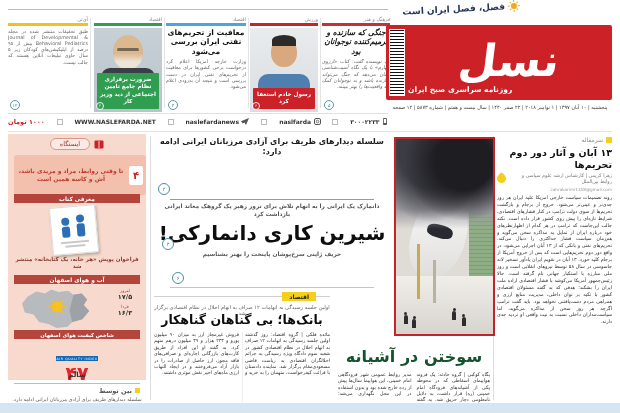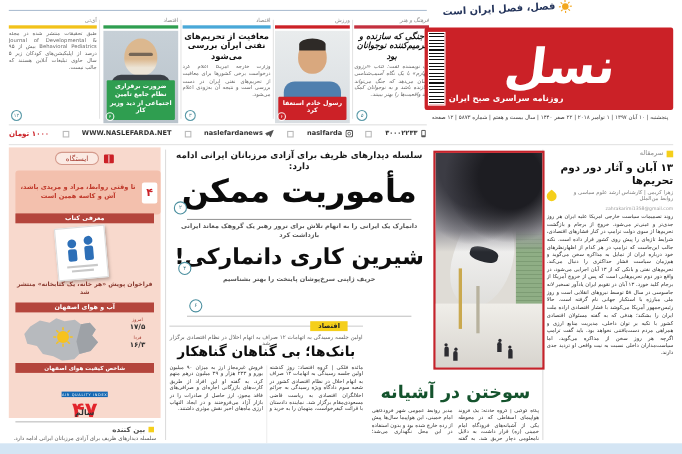--- a/index.html
+++ b/index.html
@@ -249,21 +249,20 @@
     </div>
     <div class="sep"></div>
     <div class="ib ib-price">۱۰۰۰ تومان</div>
   </div>
 
   <div class="abs header-rule"></div>
   <div class="abs v-rule" style="left:150px;"></div>
   <div class="abs v-rule" style="left:493px;"></div>
 
   <div class="abs kicker">سلسله دیدارهای ظریف برای آزادی مرزبانان ایرانی ادامه دارد:</div>
-  <div class="abs h1">مأموریت ممکن</div>
   <div class="abs pg-circle" style="left:158px;top:183px;">۲</div>
   <div class="abs hr-a"></div>
 
   <div class="abs deck" style="top:203px;">دانمارک یک ایرانی را به اتهام تلاش برای ترور رهبر یک گروهک معاند ایرانی بازداشت کرد</div>
   <div class="abs h2">شیرین کاری دانمارکی!</div>
   <div class="abs pg-circle" style="left:162px;top:238px;">۴</div>
 
   <div class="abs deck" style="top:251px;">حریف ژاپنی سرخ‌پوشان پایتخت را بهتر بشناسیم</div>
   <div class="abs pg-circle" style="left:172px;top:272px;">۶</div>
   <div class="abs hr-b"></div>
@@ -364,18 +363,18 @@
   </div>
 
   <div class="abs sb-bar" style="top:330px;font-size:5.2px;">شاخص کیفیت هوای اصفهان</div>
   <div class="abs aqi-sub">AIR QUALITY INDEX</div>
   <div class="abs aqi-value">۴۷</div>
   <div class="abs aqi-status">سالم</div>
 
   <div class="abs sb-divider"></div>
   <div class="abs intl-head">
     <div class="intl-sq"></div>
-    <div class="intl-label">بین کننده</div>
+    <div class="intl-label">بین توسط</div>
   </div>
   <div class="abs intl-text">سلسله دیدارهای ظریف برای آزادی مرزبانان ایرانی ادامه دارد.</div>
 
   <div class="abs bottom-strip"></div>
 </div>
 
 </body></html>

